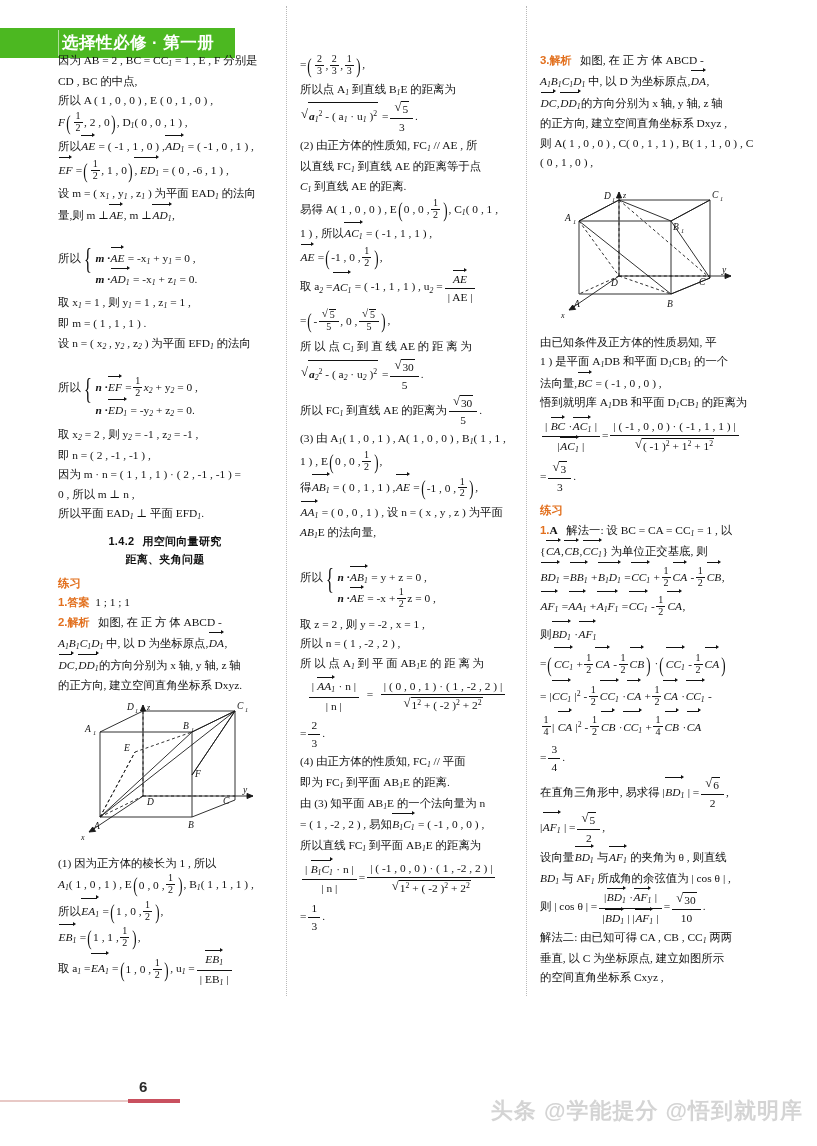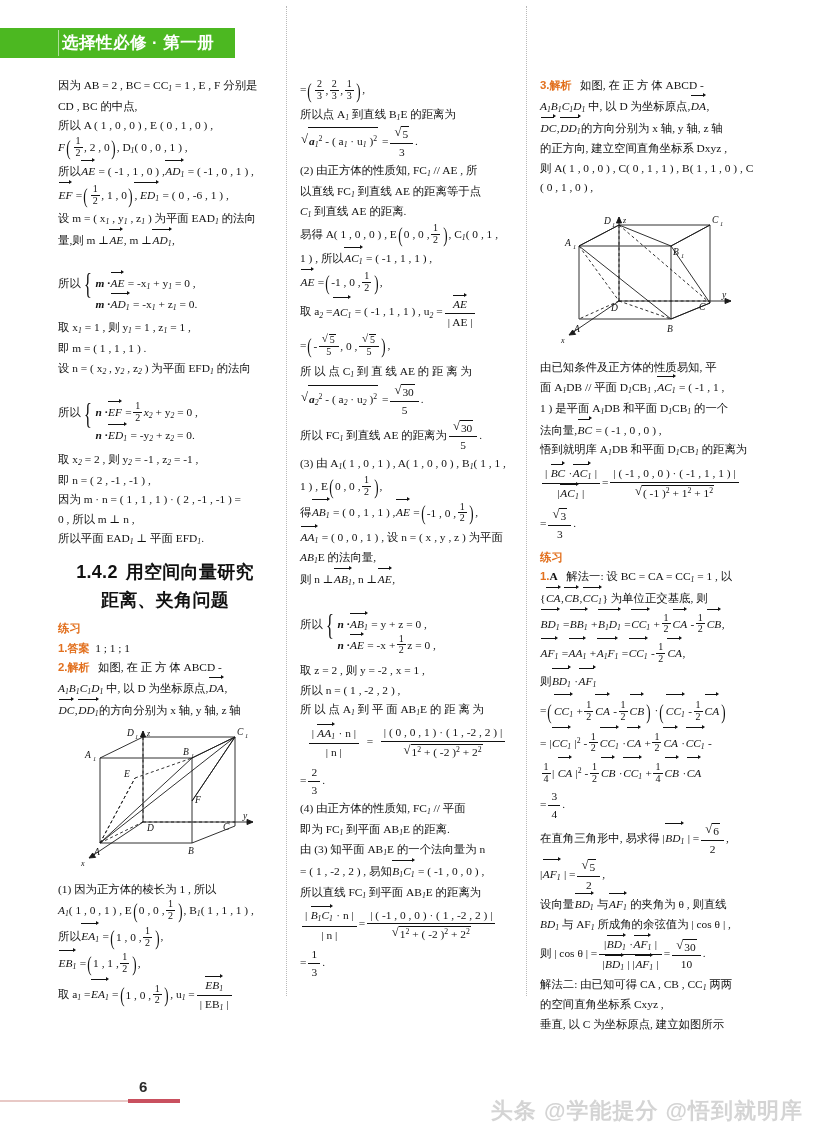--- a/index.html
+++ b/index.html
@@ -35,21 +35,21 @@
   .header-band .band-tick {
     position: absolute;
     left: 58px; top: 2px;
     width: 1px; height: 26px;
     background: rgba(255,255,255,0.55);
   }
 
   
   .columns {
     position: absolute;
-    left: 0; top: 76px;
+    left: 0; top: 51px;
     width: 693px; height: 1000px;
   }
   .col {
     position: absolute;
     top: 0;
     width: 214px;
     height: 1000px;
     font-size: 11.4px;
     line-height: 1.62;
     text-align: justify;
@@ -186,21 +186,21 @@
     font-family: "Liberation Sans", "DejaVu Sans", sans-serif;
     font-size: 11.5px;
     margin: 6px 0 1px 0;
   }
 
   
   .sec-head {
     text-align: center;
     font-family: "Liberation Sans", "DejaVu Sans", sans-serif;
     font-weight: bold;
-    font-size: 18px;
+    font-size: 11px;
     line-height: 1.45;
     margin: 10px 0 4px 0;
     letter-spacing: 0.3px;
   }
   .sec-head .sec-num { margin-right: 8px; }
 
   
   .figure { margin: 4px 0 5px 0; display: block; }
   .figure svg { display: block; margin: 0 auto; }
 
@@ -330,20 +330,21 @@
 
   <div class="p">
     <span class="tag-num">2.</span><span class="tag">解析</span>&nbsp;&nbsp;&nbsp;<span>如图, 在 正 方 体 ABCD -</span>
   </div>
   <div class="p">
     <span class="mi">A</span><span class="sub">1</span><span class="mi">B</span><span class="sub">1</span><span class="mi">C</span><span class="sub">1</span><span class="mi">D</span><span class="sub">1</span><span> 中, 以 D 为坐标原点,</span><span class="vec">DA</span><span>,</span>
   </div>
   <div class="p">
     <span class="vec">DC</span><span>,</span><span class="vec"><span>DD</span><span class="sub">1</span></span><span>的方向分别为 x 轴, y 轴, z 轴</span>
   </div>
+  <div class="p">的正方向, 建立空间直角坐标系 Dxyz.</div>
 
   <div class="figure">
     <svg width="200" height="150" viewBox="0 0 200 150">
       <g fill="none" stroke="#1a1a1a" stroke-width="0.9">
 
         <path d="M35,33 L78,12 L170,12 L127,33 Z"></path>
 
         <path d="M35,33 L35,118"></path>
         <path d="M127,33 L127,118"></path>
         <path d="M170,12 L170,101"></path>
@@ -474,23 +475,20 @@
     <span>1 ) , E</span><span class="bigparen"><span class="pl">(</span><span>0 , 0 ,</span><span class="frac"><span class="num">1</span><span class="den">2</span></span><span class="pr">)</span></span><span>,</span>
   </div>
   <div class="p" style="line-height:2.1">
     <span>得</span><span class="vec"><span>AB</span><span class="sub">1</span></span><span> = ( 0 , 1 , 1 ) ,</span><span class="vec">AE</span><span> =</span><span class="bigparen"><span class="pl">(</span><span>-1 , 0 ,</span><span class="frac"><span class="num">1</span><span class="den">2</span></span><span class="pr">)</span></span><span>,</span>
   </div>
   <div class="p">
     <span class="vec"><span>AA</span><span class="sub">1</span></span><span> = ( 0 , 0 , 1 ) , 设 n = ( x , y , z ) 为平面</span>
   </div>
   <div class="p">
     <span class="mi">AB</span><span class="sub">1</span><span>E 的法向量,</span>
-  </div>
-  <div class="p">
-    <span>则 n ⊥</span><span class="vec"><span>AB</span><span class="sub">1</span></span><span>, n ⊥</span><span class="vec">AE</span><span>,</span>
   </div>
 
   <div class="p" style="margin:4px 0">
     <span>所以</span><span class="brace-sys">
           <span class="brace">{</span>
           <span class="rows">
       <span class="r"><span class="mb">n ·</span><span class="vec"><span>AB</span><span class="sub">1</span></span><span> = y + z = 0 ,</span></span>
       <span class="r"><span class="mb">n ·</span><span class="vec">AE</span><span> = -x +</span><span class="frac"><span class="num">1</span><span class="den">2</span></span><span>z = 0 ,</span></span>
     </span>
         </span>
@@ -603,23 +601,20 @@
         <text x="27" y="131">A</text>
         <text x="120" y="131">B</text>
         <text x="14" y="142" font-size="8">x</text>
         <text x="76" y="22" font-size="8">z</text>
       </g>
     </svg>
   </div>
 
   <div class="p">由已知条件及正方体的性质易知, 平</div>
   <div class="p">
-    <span>面 A</span><span class="sub">1</span><span>DB // 平面 D</span><span class="sub">1</span><span>CB</span><span class="sub">1</span><span> ,</span><span class="vec"><span>AC</span><span class="sub">1</span></span><span> = ( -1 , 1 ,</span>
-  </div>
-  <div class="p">
     <span>1 ) 是平面 A</span><span class="sub">1</span><span>DB 和平面 D</span><span class="sub">1</span><span>CB</span><span class="sub">1</span><span> 的一个</span>
   </div>
   <div class="p">
     <span>法向量,</span><span class="vec">BC</span><span> = ( -1 , 0 , 0 ) ,</span>
   </div>
   <div class="p">
     <span>悟到就明庠 A</span><span class="sub">1</span><span>DB 和平面 D</span><span class="sub">1</span><span>CB</span><span class="sub">1</span><span> 的距离为</span>
   </div>
 
   <div class="p" style="margin:5px 0;">
@@ -683,22 +678,22 @@
     <span class="mi">BD</span><span class="sub">1</span><span> 与 AF</span><span class="sub">1</span><span> 所成角的余弦值为 | cos θ | ,</span>
   </div>
 
   <div class="p" style="line-height:2.6">
     <span>则 | cos θ | =</span><span class="bfrac"><span class="num"><span>|</span><span class="vec"><span>BD</span><span class="sub">1</span></span><span> ·</span><span class="vec"><span>AF</span><span class="sub">1</span></span><span> |</span></span><span class="den"><span>|</span><span class="vec"><span>BD</span><span class="sub">1</span></span><span> | |</span><span class="vec"><span>AF</span><span class="sub">1</span></span><span> |</span></span></span><span>=</span><span class="bfrac"><span class="num"><span class="sqrt"><span class="rad">30</span></span></span><span class="den">10</span></span><span>.</span>
   </div>
 
   <div class="p">
     <span>解法二</span><span>: 由已知可得 CA , CB , CC</span><span class="sub">1</span><span> 两两</span>
   </div>
+  <div class="p">垂直, 以 C 为坐标原点, 建立如图所示</div>
   <div class="p">的空间直角坐标系 Cxyz ,</div>
-  <div class="p">垂直, 以 C 为坐标原点, 建立如图所示</div>
 
 </div>
 
 </div>
 
 <div class="footer-rule"></div>
 <div class="footer-rule-accent"></div>
 <div class="page-num">6</div>
 <div class="watermark">头条 @学能提分 @悟到就明庠</div>
 

